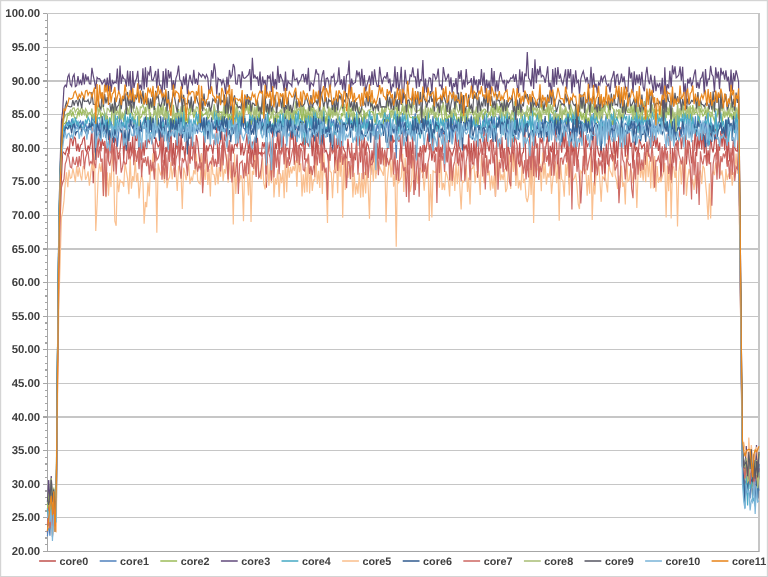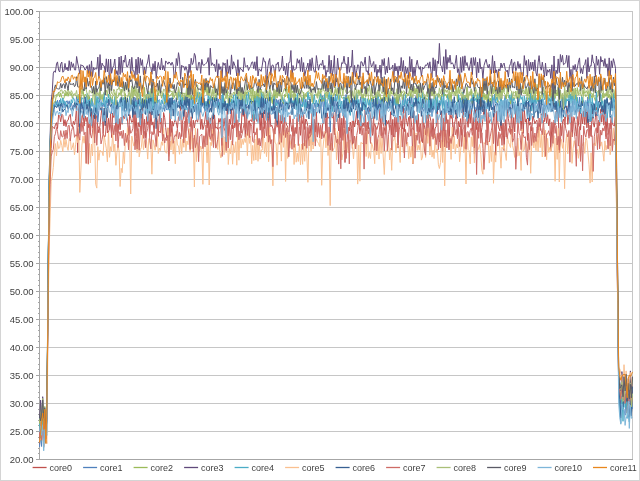--- a/index.html
+++ b/index.html
@@ -4,20 +4,21 @@
 <style>
   html, body { margin: 0; padding: 0; background: #fff; }
   body { font-family: "Liberation Sans", "DejaVu Sans", sans-serif; }
   #chart-frame {
     position: relative;
     width: 638px;
     height: 479px;
     border: 1px solid #d4d4d4;
     background: #ffffff;
     overflow: hidden;
+    font-weight: bold;
   }
   svg text {
     font-family: "Liberation Sans", "DejaVu Sans", sans-serif;
   }
 </style>
 </head>
 <body>
 
 <div id="chart-frame">
   <svg id="chart-svg" width="638" height="479" viewBox="0 0 638 479">

